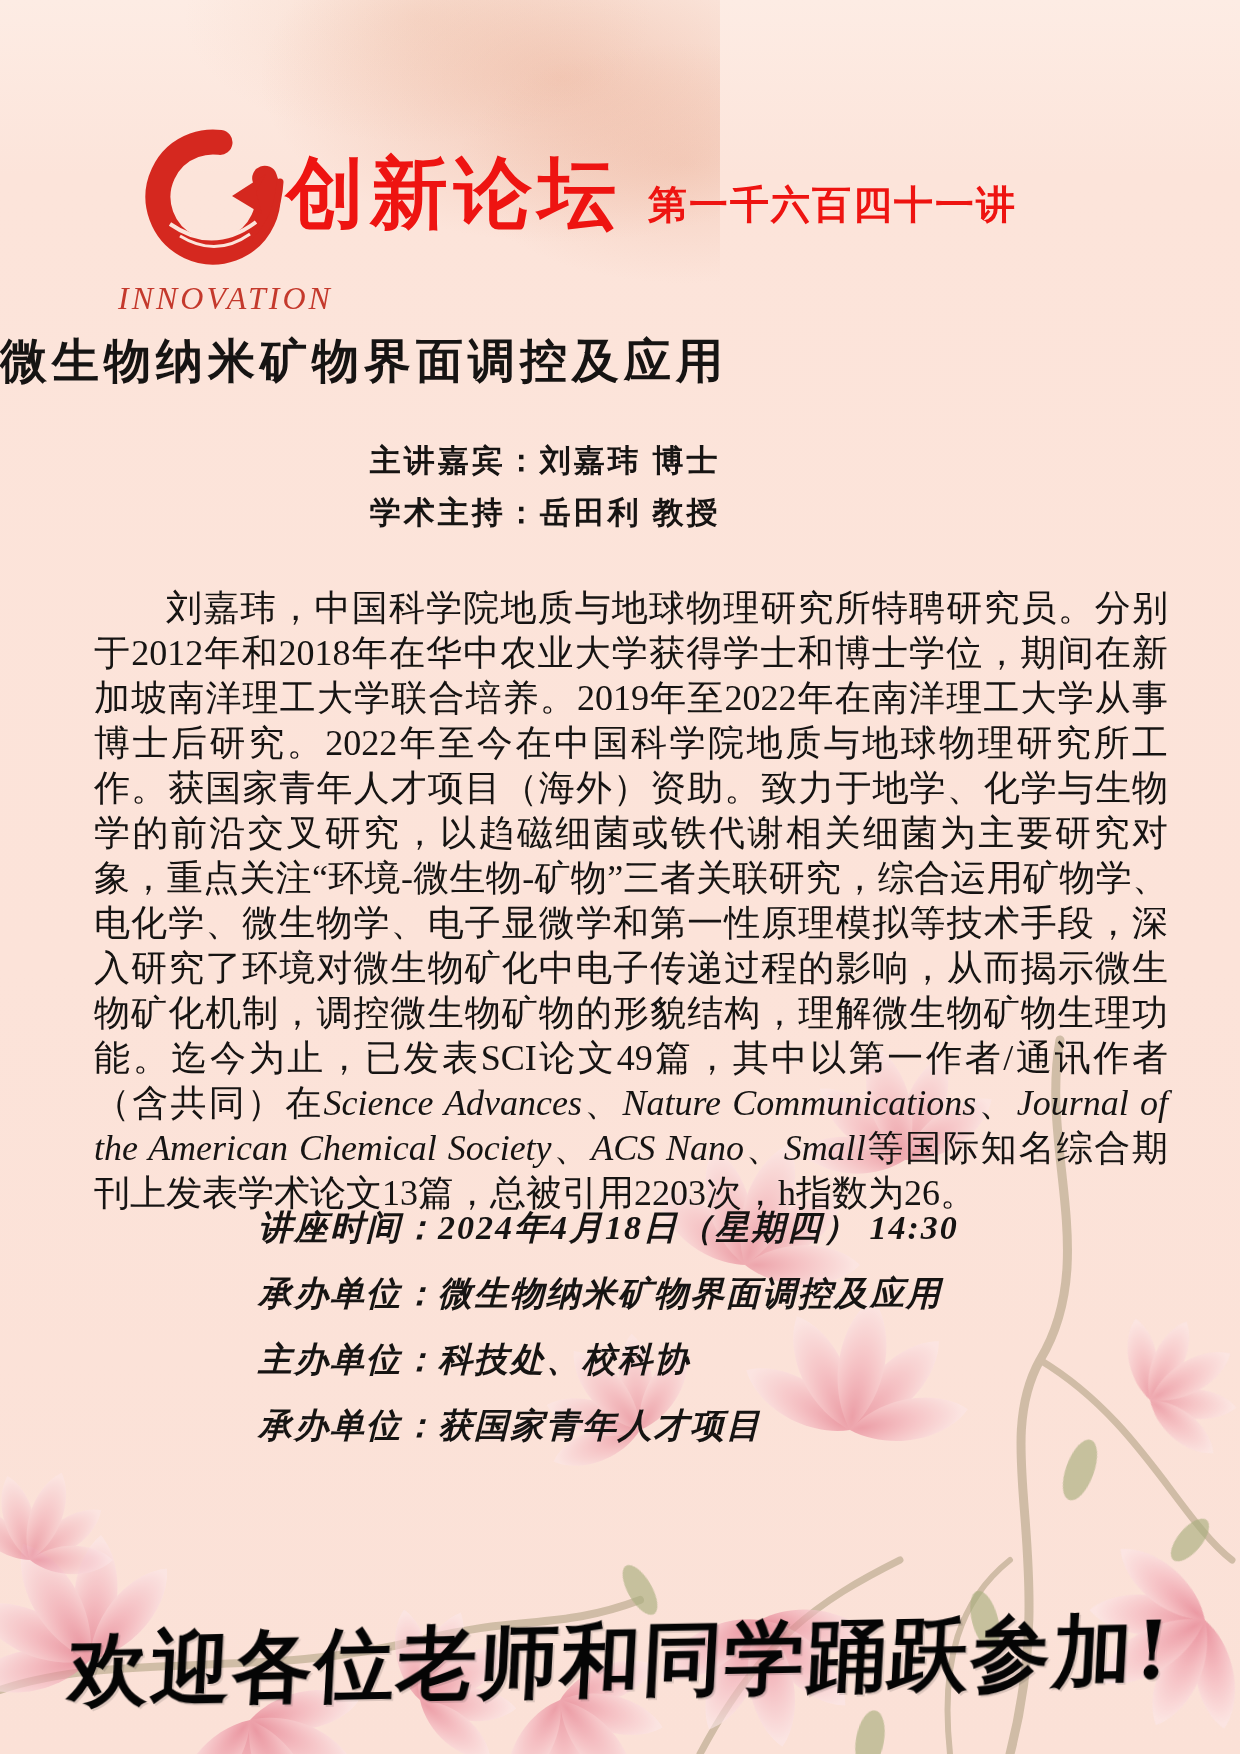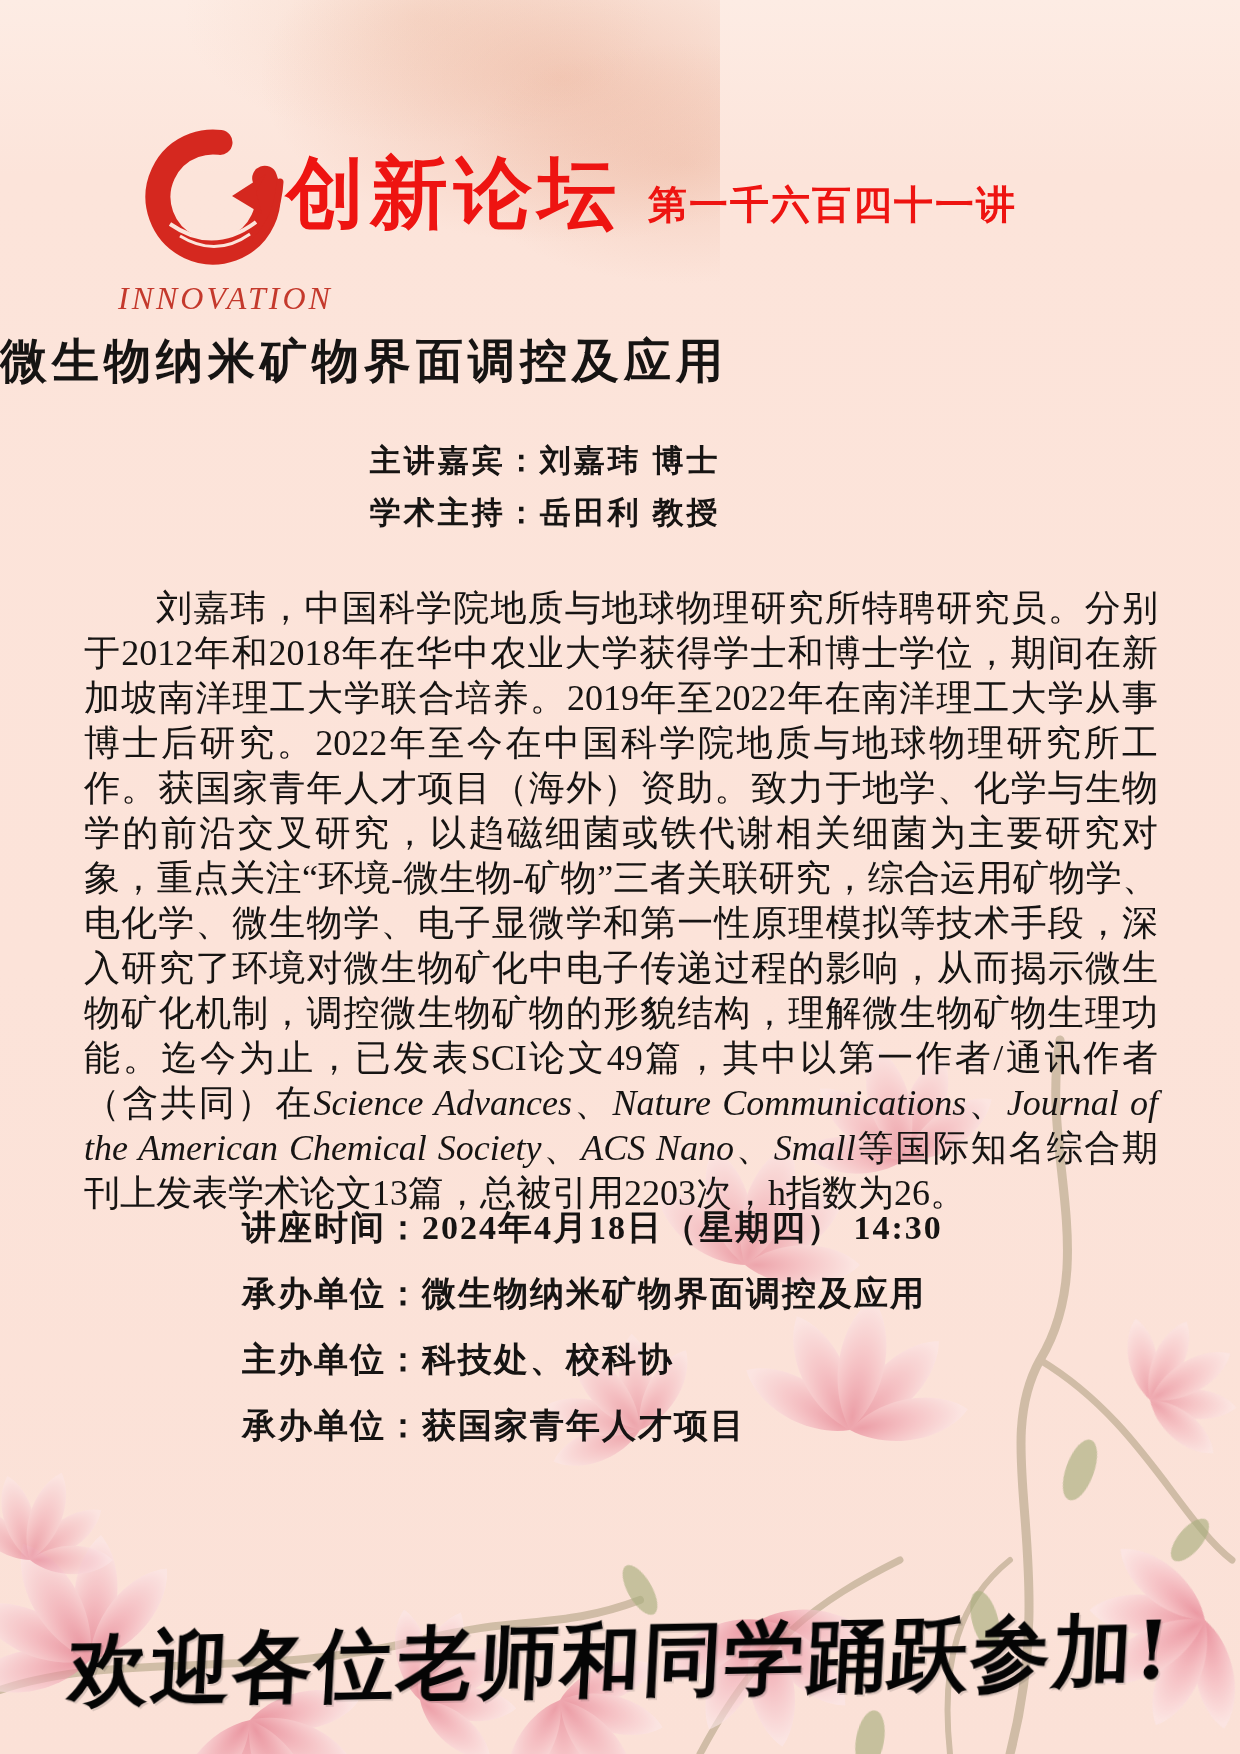--- a/index.html
+++ b/index.html
@@ -46,28 +46,28 @@
   }
   .speaker-line{
     position:absolute; left:0; width:1090px; text-align:center;
     font-size:31px; font-weight:bold; color:#161413; letter-spacing:3px;
   }
   .speaker-line.speaker{ top:440px; }
   .speaker-line.host{ top:492px; }
 
   
   .bio{
-    position:absolute; left:84px; top:586px; width:1074px;
+    position:absolute; left:94px; top:586px; width:1074px;
     font-size:36px; line-height:45px; color:#161413;
     text-align:justify; text-indent:2em;
   }
   .bio .seg-it{ font-style:italic; }
 
   
-  .details{ position:absolute; left:242px; top:1205px; }
+  .details{ position:absolute; left:258px; top:1205px;font-style:italic; }
   .detail-row{
     font-size:34px; font-weight:bold; color:#161413;
     letter-spacing:2px; margin-bottom:20px; white-space:nowrap;
   }
 
   
   .welcome{
     position:absolute; left:0; top:1608px; width:1240px; text-align:center;
     font-family:"DejaVu Serif",serif; font-weight:bold; font-size:80px; color:#050505;
     letter-spacing:2px; transform:rotate(-1deg) skewX(-4deg);

